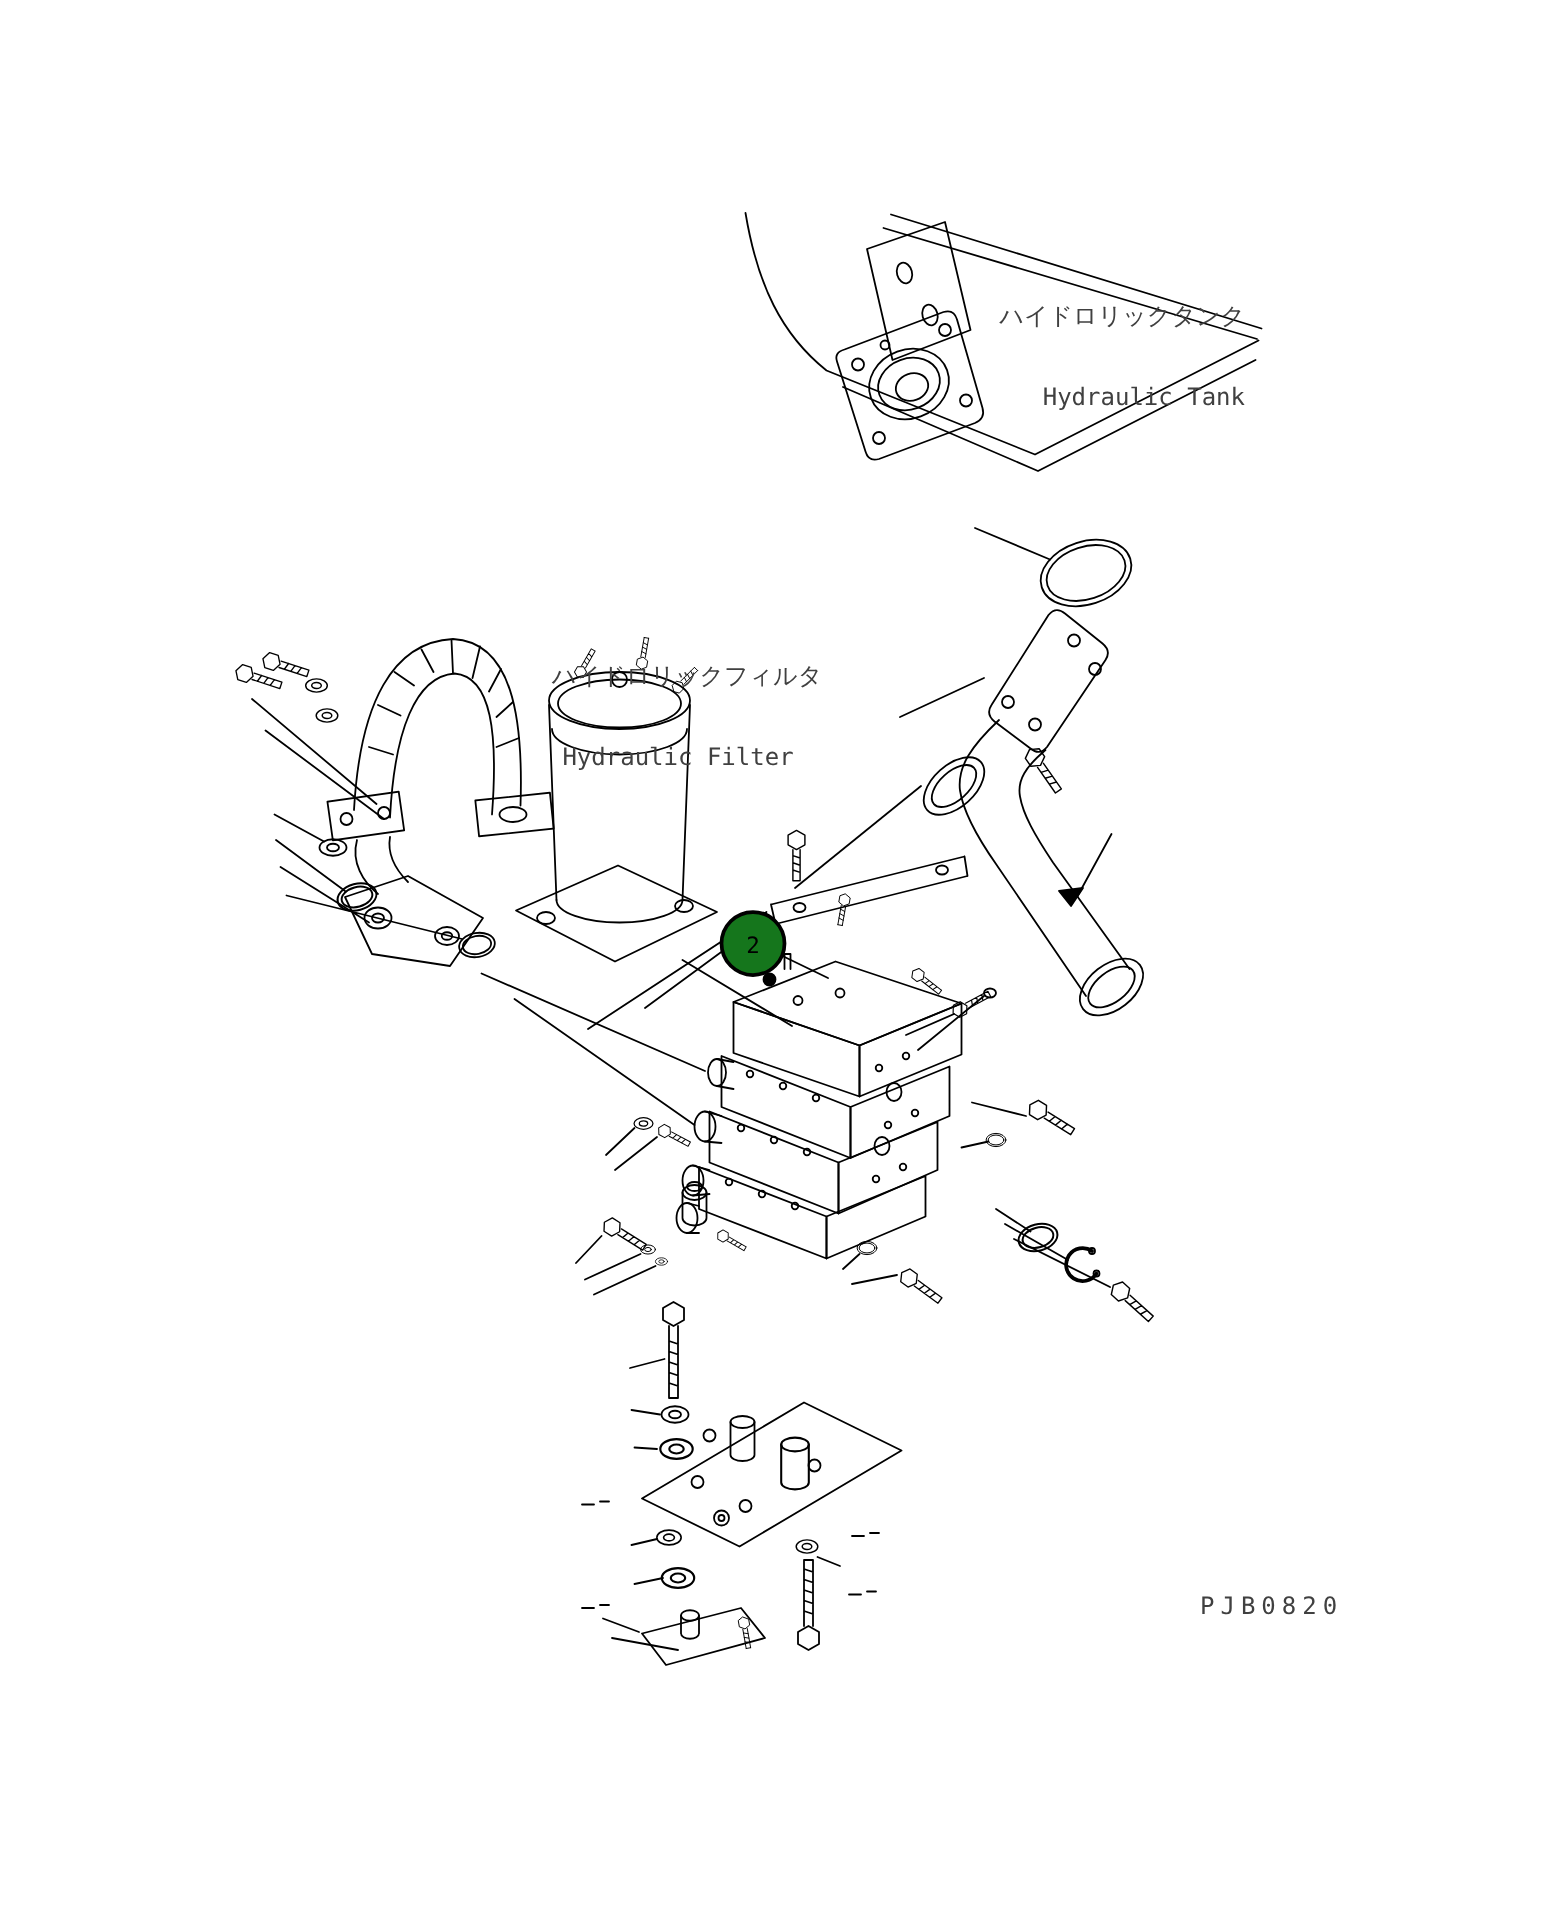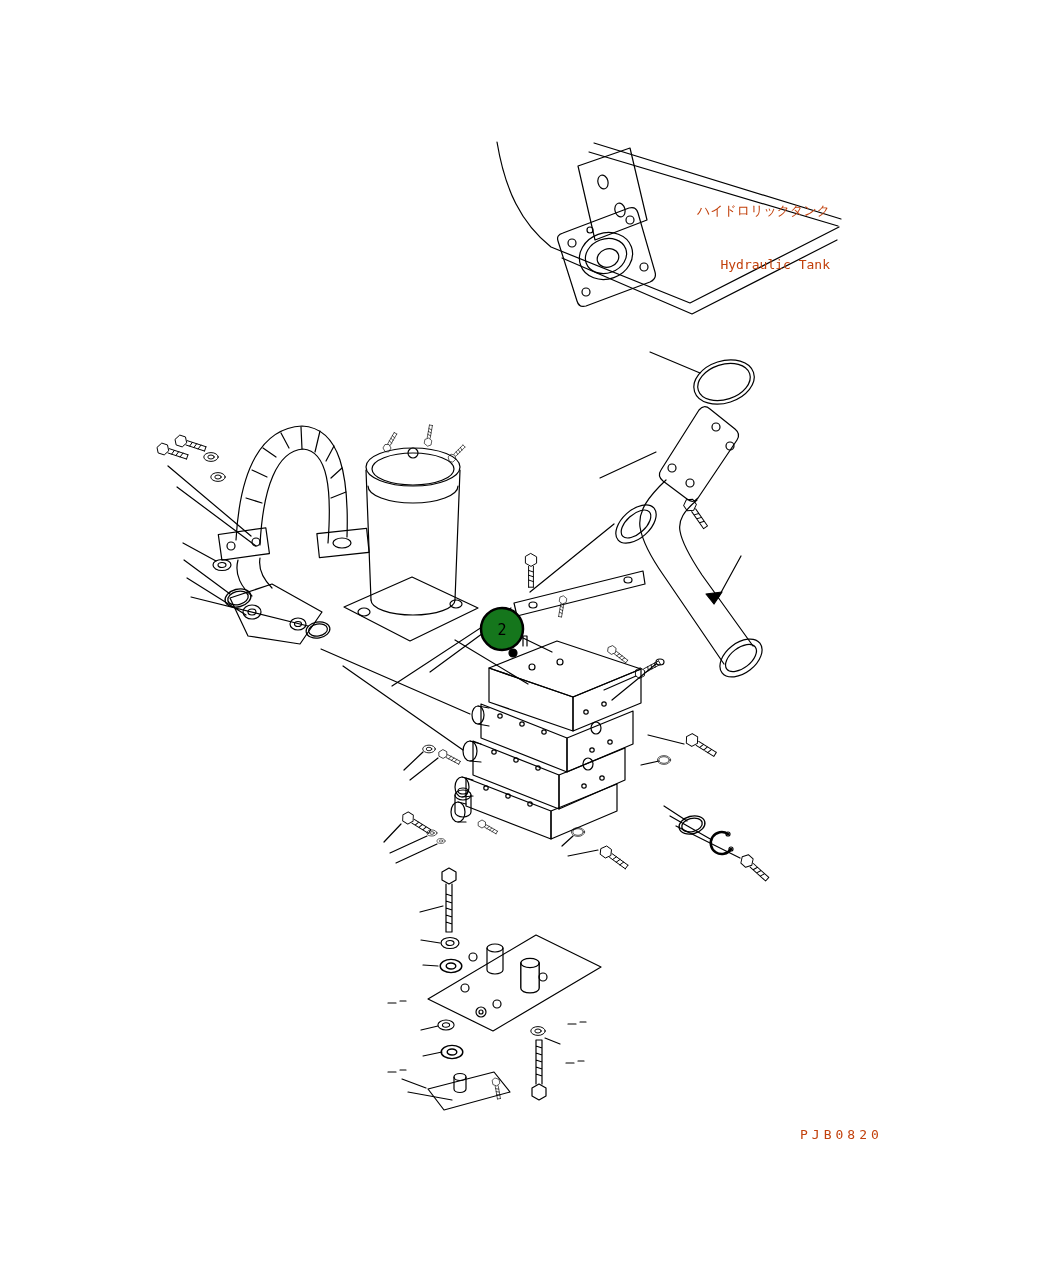--- a/index.html
+++ b/index.html
@@ -2,21 +2,21 @@
 <html><head>
 <meta charset="utf-8">
 <style>
   html,body{margin:0;padding:0;background:#ffffff;}
   .stage{
     position:relative;width:1040px;height:1287px;background:#ffffff;
     font-family:"DejaVu Sans Mono","Liberation Mono",monospace;
     overflow:hidden;
   }
   .stage svg{position:absolute;left:0;top:0;}
-  .lbl{position:absolute;color:#c2410c;font-size:13px;line-height:18px;white-space:pre;}
+  .lbl{position:absolute;color:#404040;font-size:16px;line-height:18px;white-space:pre;}
   .lbl.right{text-align:right;}
   .lbl.center{text-align:center;}
   .code{letter-spacing:4px;}
 </style>
 </head>
 <body>
 
 <div class="stage">
 
 <svg width="1040" height="1287" viewBox="0 0 1040 1287">
@@ -271,17 +271,21 @@
     </g>
 
   </g>
 </svg>
 
 <div class="lbl right" style="left:620px;top:166px;width:210px;">
   <div>ハイドロリックタンク</div>
   <div>Hydraulic Tank</div>
 </div>
 
-
-
-<div class="lbl code" style="left:800px;top:1126px;">PJB0820</div>
-
+<div class="lbl center" style="left:368px;top:406px;width:168px;">
+  <div>ハイドロリックフィルタ</div>
+  <div>Hydraulic Filter</div>
 </div>
 
+
+<div class="lbl code" style="left:800px;top:1062px;">PJB0820</div>
+
+</div>
+
 </body></html>

